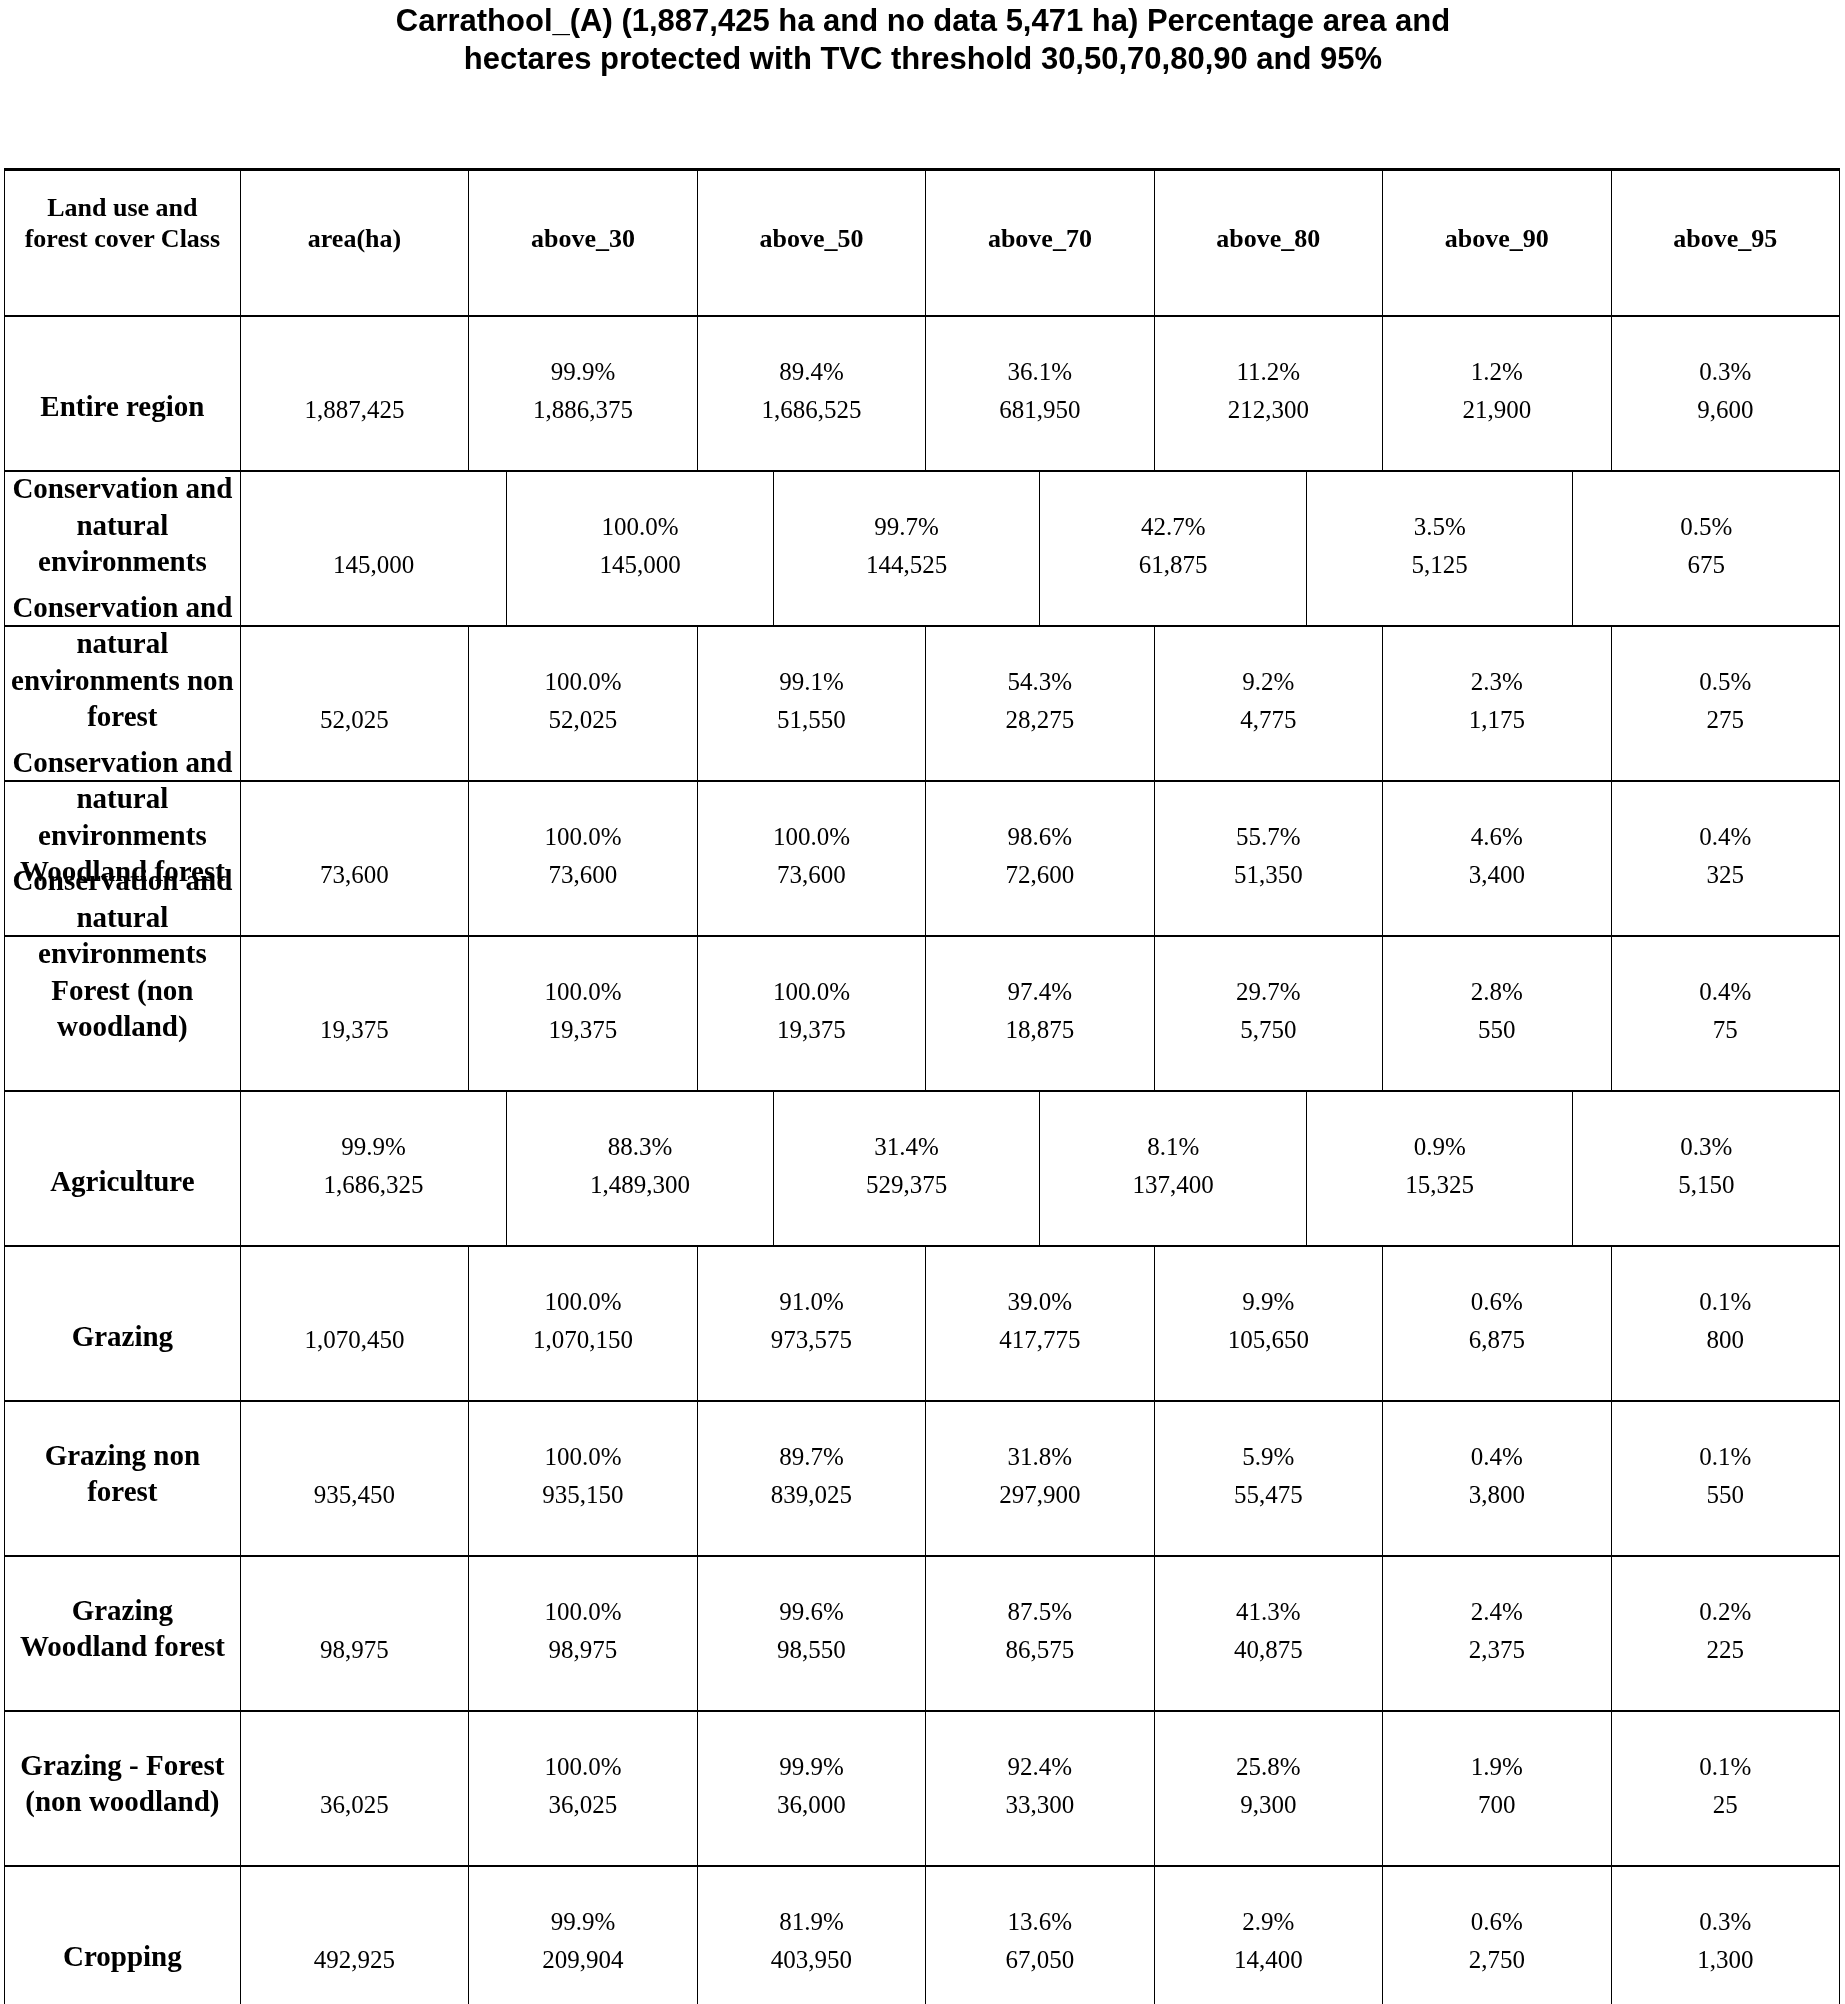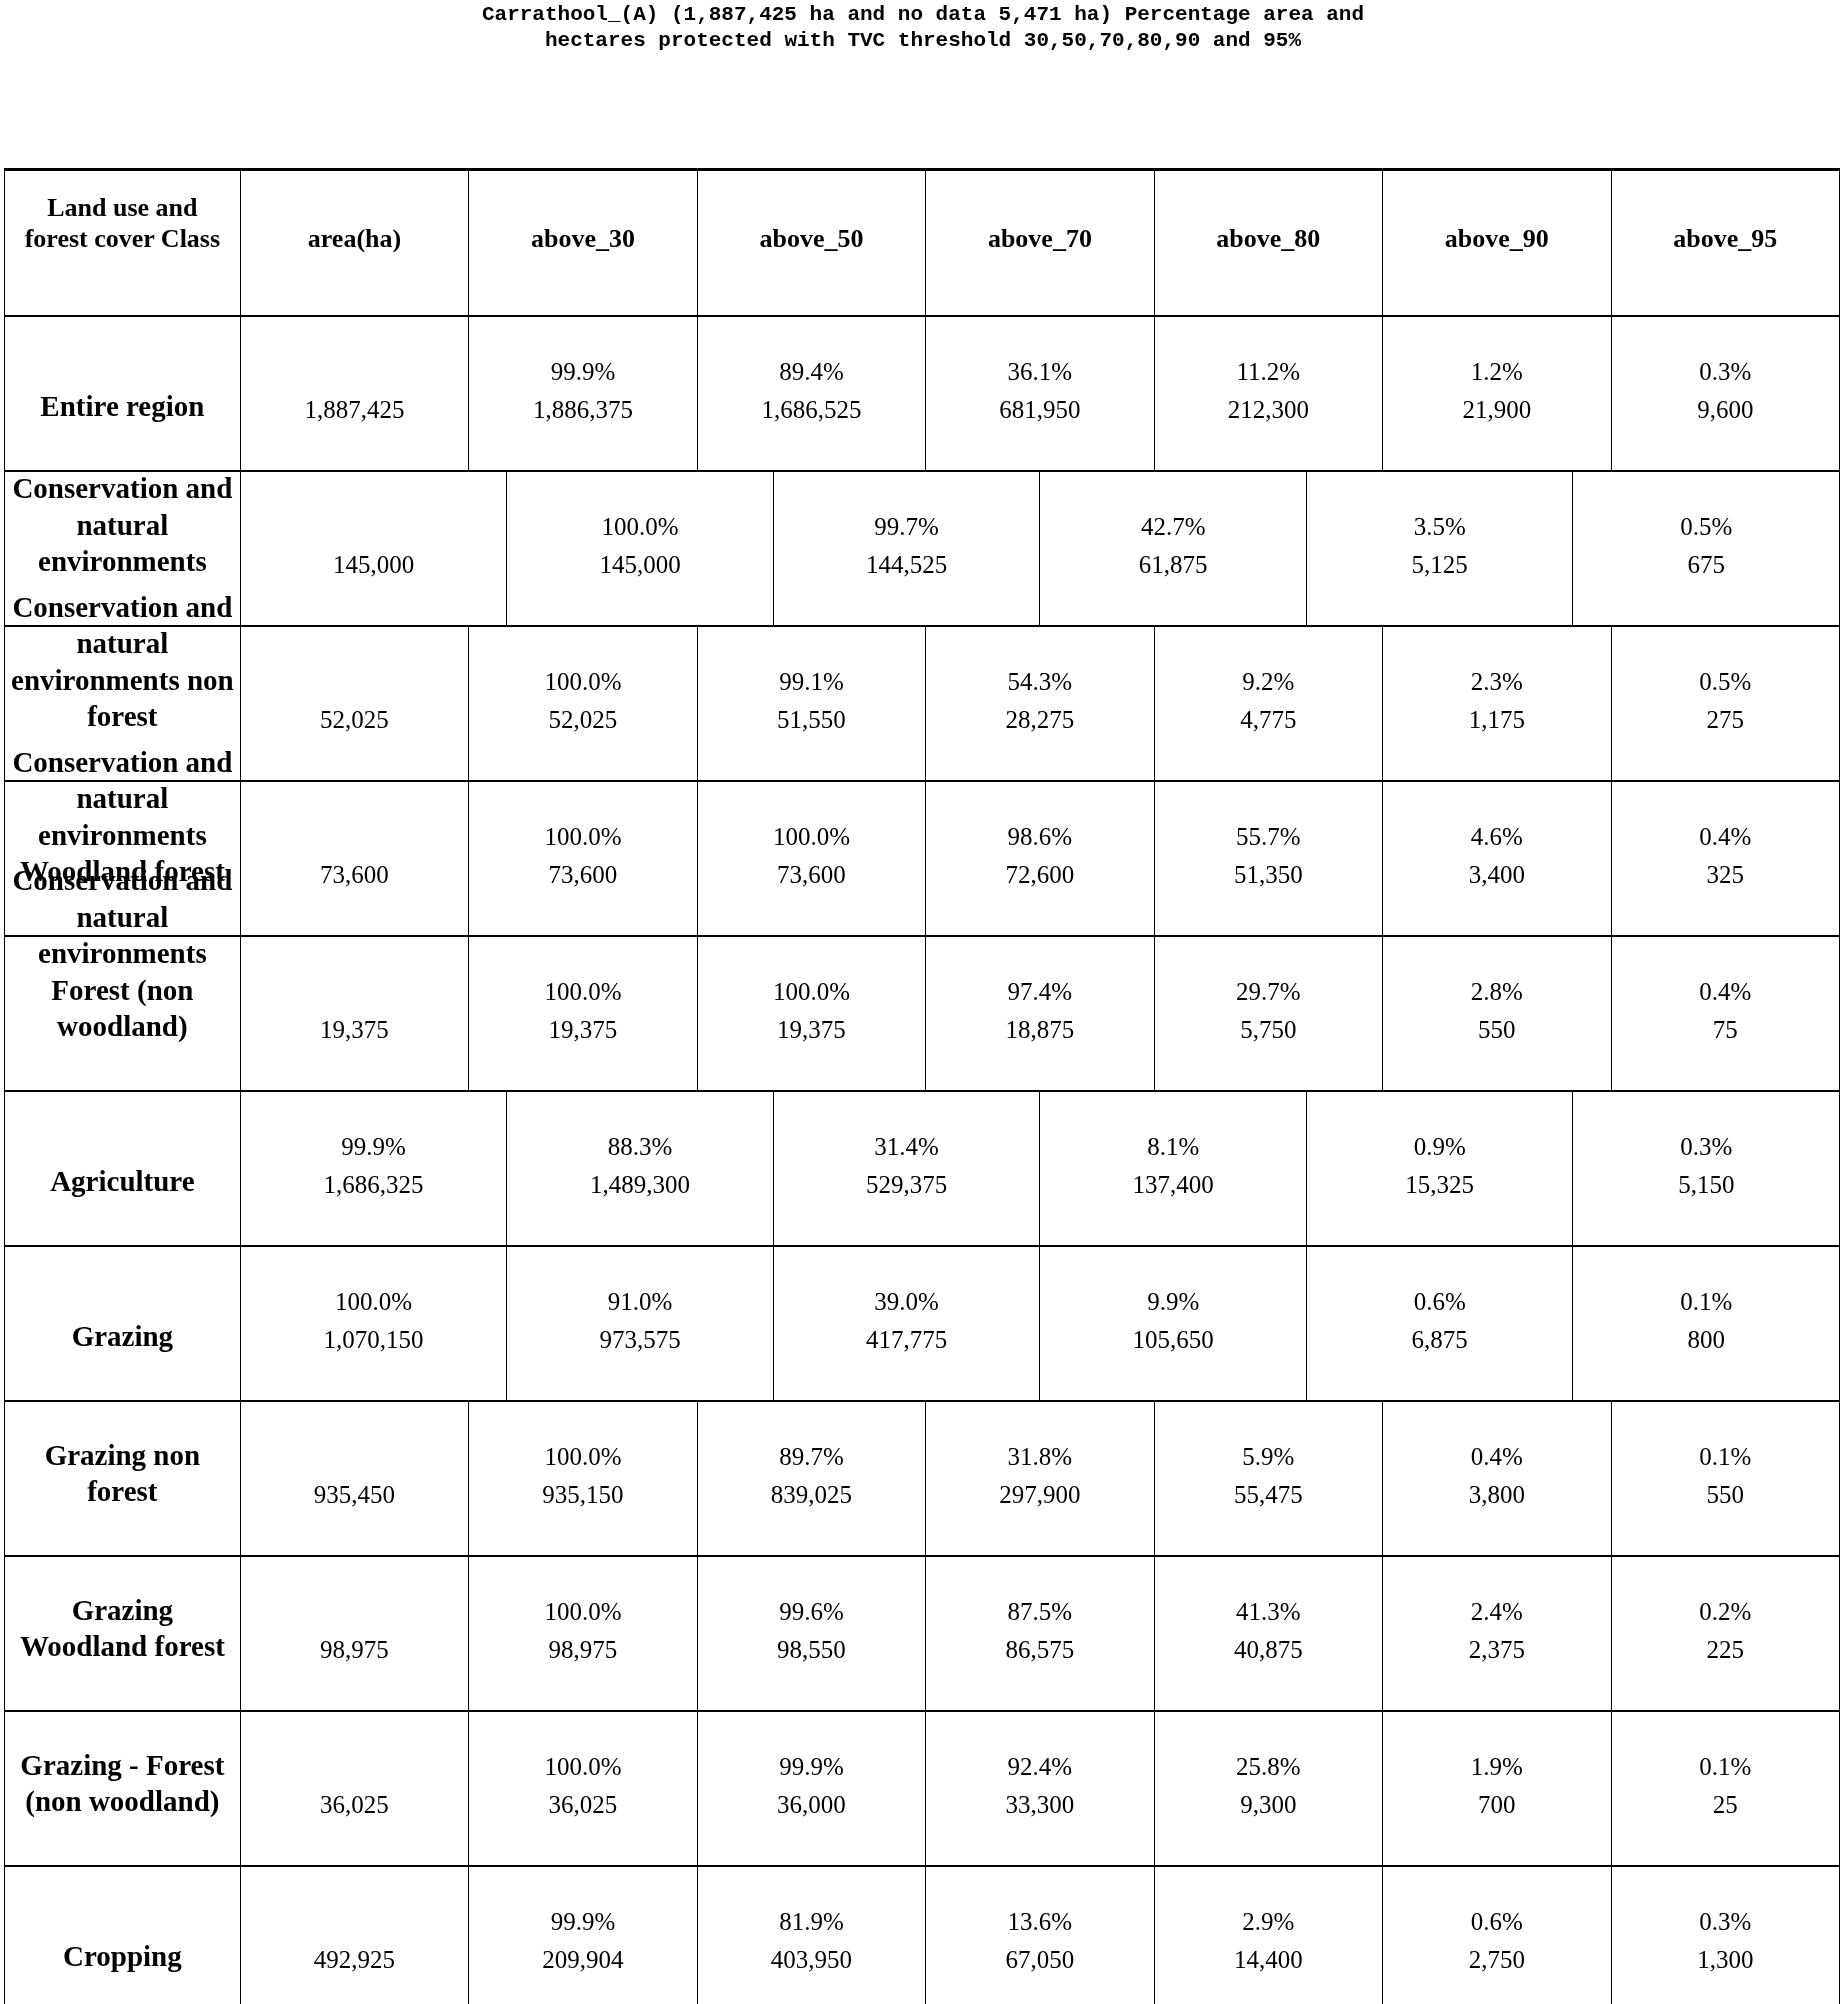--- a/index.html
+++ b/index.html
@@ -1,21 +1,21 @@
 <!DOCTYPE html>
 <html style="font-size:6.4px"><head>
 <meta charset="utf-8">
 <style>
   html,body{margin:0;padding:0;background:#fff;}
   #page{position:relative;width:1846px;height:2533px;background:#ffffff;overflow:hidden;
         font-family:"Liberation Serif",serif;color:#000;}
 
   
   .title{position:absolute;left:0;right:0;top:2.4px;text-align:center;
-         font-family:Liberation Mono, monospace;font-weight:700;font-size:21px;line-height:1.22;}
+         font-family:Liberation Sans, sans-serif;font-weight:700;font-size:31px;line-height:1.22;}
 
   
   .tbl{position:absolute;left:4px;top:168px;width:1836px;background:#fff;
        border:3.6px solid #000;border-left-width:1.6px;border-right-width:1.6px;box-sizing:border-box;}
   .trow{display:flex;height:153px;border-top:2.8px solid #000;}
   .trow.hdr{height:144px;border-top:none;}
   .cell{box-sizing:border-box;display:flex;flex-direction:column;justify-content:flex-end;
         align-items:center;text-align:center;overflow:visible;padding-bottom:45px;}
   .cell + .cell{border-left:1.2px solid #000;}
   .c0{flex:0 0 12.8%;}
@@ -247,20 +247,23 @@
         <div class="cell cx">
           <div class="pct">0.3%</div>
           <div class="val">5,150</div>
         </div>
       </div>
       <div class="trow">
         <div class="cell c0">
           <div class="lab">Grazing</div>
         </div>
         <div class="cell cx">
+          <div class="val">1,070,450</div>
+        </div>
+        <div class="cell cx">
           <div class="pct">100.0%</div>
           <div class="val">1,070,150</div>
         </div>
         <div class="cell cx">
           <div class="pct">91.0%</div>
           <div class="val">973,575</div>
         </div>
         <div class="cell cx">
           <div class="pct">39.0%</div>
           <div class="val">417,775</div>

